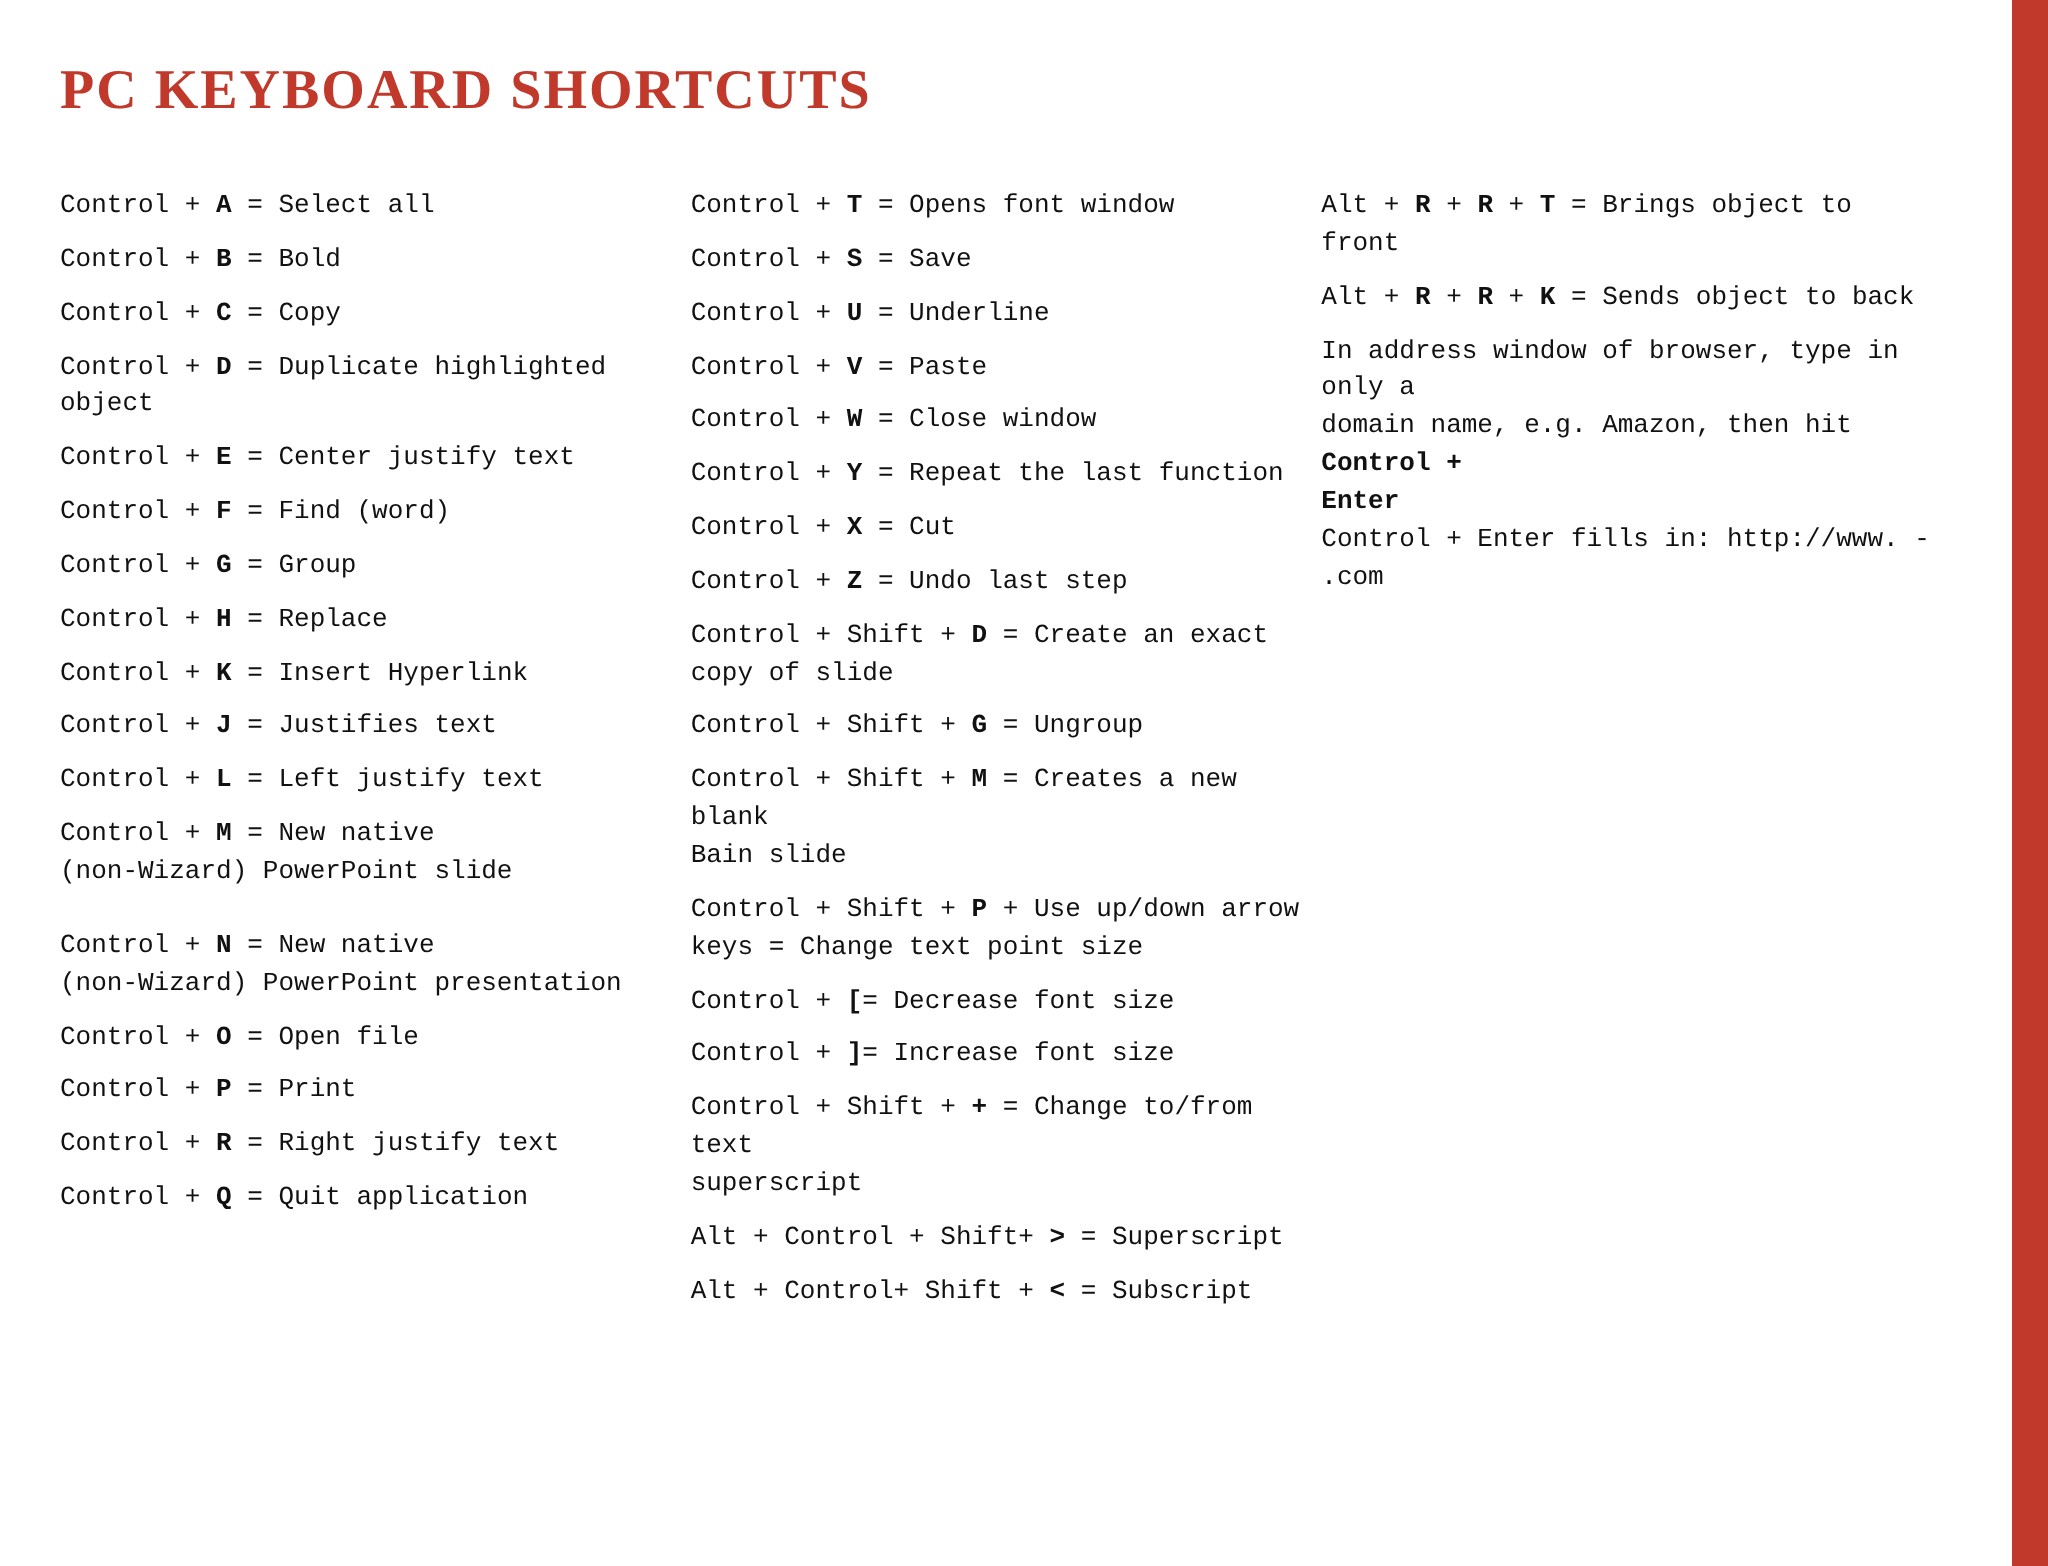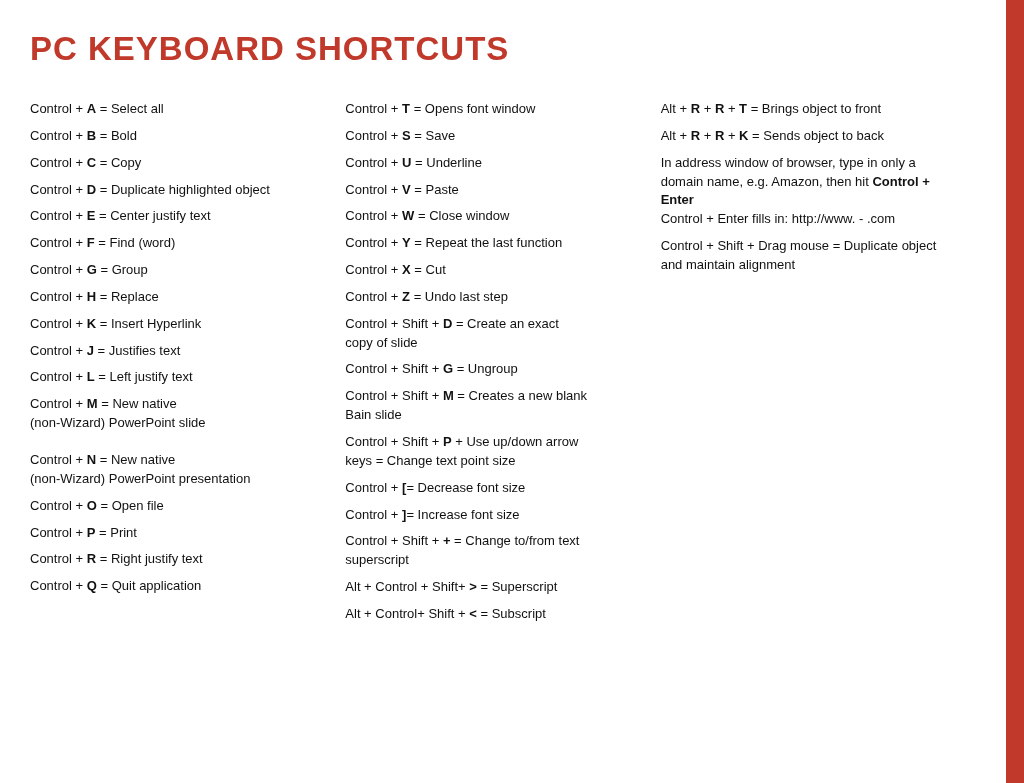--- a/index.html
+++ b/index.html
@@ -19,33 +19,34 @@
       top: 0;
       width: 18px;
       height: 783px;
       background: #c0392b;
     }
     .content {
       padding: 30px 40px 30px 30px;
       max-width: 1006px;
     }
     h1 {
-      font-size: 33px;
+      font-size: 28px;
       font-weight: 900;
       color: #c0392b;
-      font-family: Liberation Sans, sans-serif;
+      font-family: Liberation Serif, serif;
       text-transform: uppercase;
       margin-bottom: 28px;
       letter-spacing: 1px;
     }
     .shortcuts-grid {
       display: grid;
       grid-template-columns: 1fr 1fr 1fr;
       gap: 0 10px;
       align-items: start;
+      font-family: Liberation Mono, monospace;
     }
     .col { display: flex; flex-direction: column; gap: 0; }
     .shortcut-item {
       padding: 4px 0;
       line-height: 1.45;
       font-size: 13px;
     }
     .shortcut-item b { font-weight: bold; }
   </style>
 </head>
@@ -96,16 +97,15 @@
         <div class="shortcut-item">Control + <b>]</b>= Increase font size</div>
         <div class="shortcut-item">Control + Shift + <b>+</b> = Change to/from text<br>superscript</div>
         <div class="shortcut-item">Alt + Control + Shift+ <b>&gt;</b> = Superscript</div>
         <div class="shortcut-item">Alt + Control+ Shift + <b>&lt;</b> = Subscript</div>
       </div>
 
     <div class="col" id="col3-container">
         <div class="shortcut-item">Alt + <b>R</b> + <b>R</b> + <b>T</b> = Brings object to front</div>
         <div class="shortcut-item">Alt + <b>R</b> + <b>R</b> + <b>K</b> = Sends object to back</div>
         <div class="shortcut-item">In address window of browser, type in only a<br>domain name, e.g. Amazon, then hit <b>Control +<br>Enter</b><br>Control + Enter fills in: http://www. - .com</div>
-        <div class="shortcut-item">Control + Shift + Drag mouse = Duplicate object<br>and maintain alignment</div>
       </div>
   </div>
 </div>
 
 </body></html>

